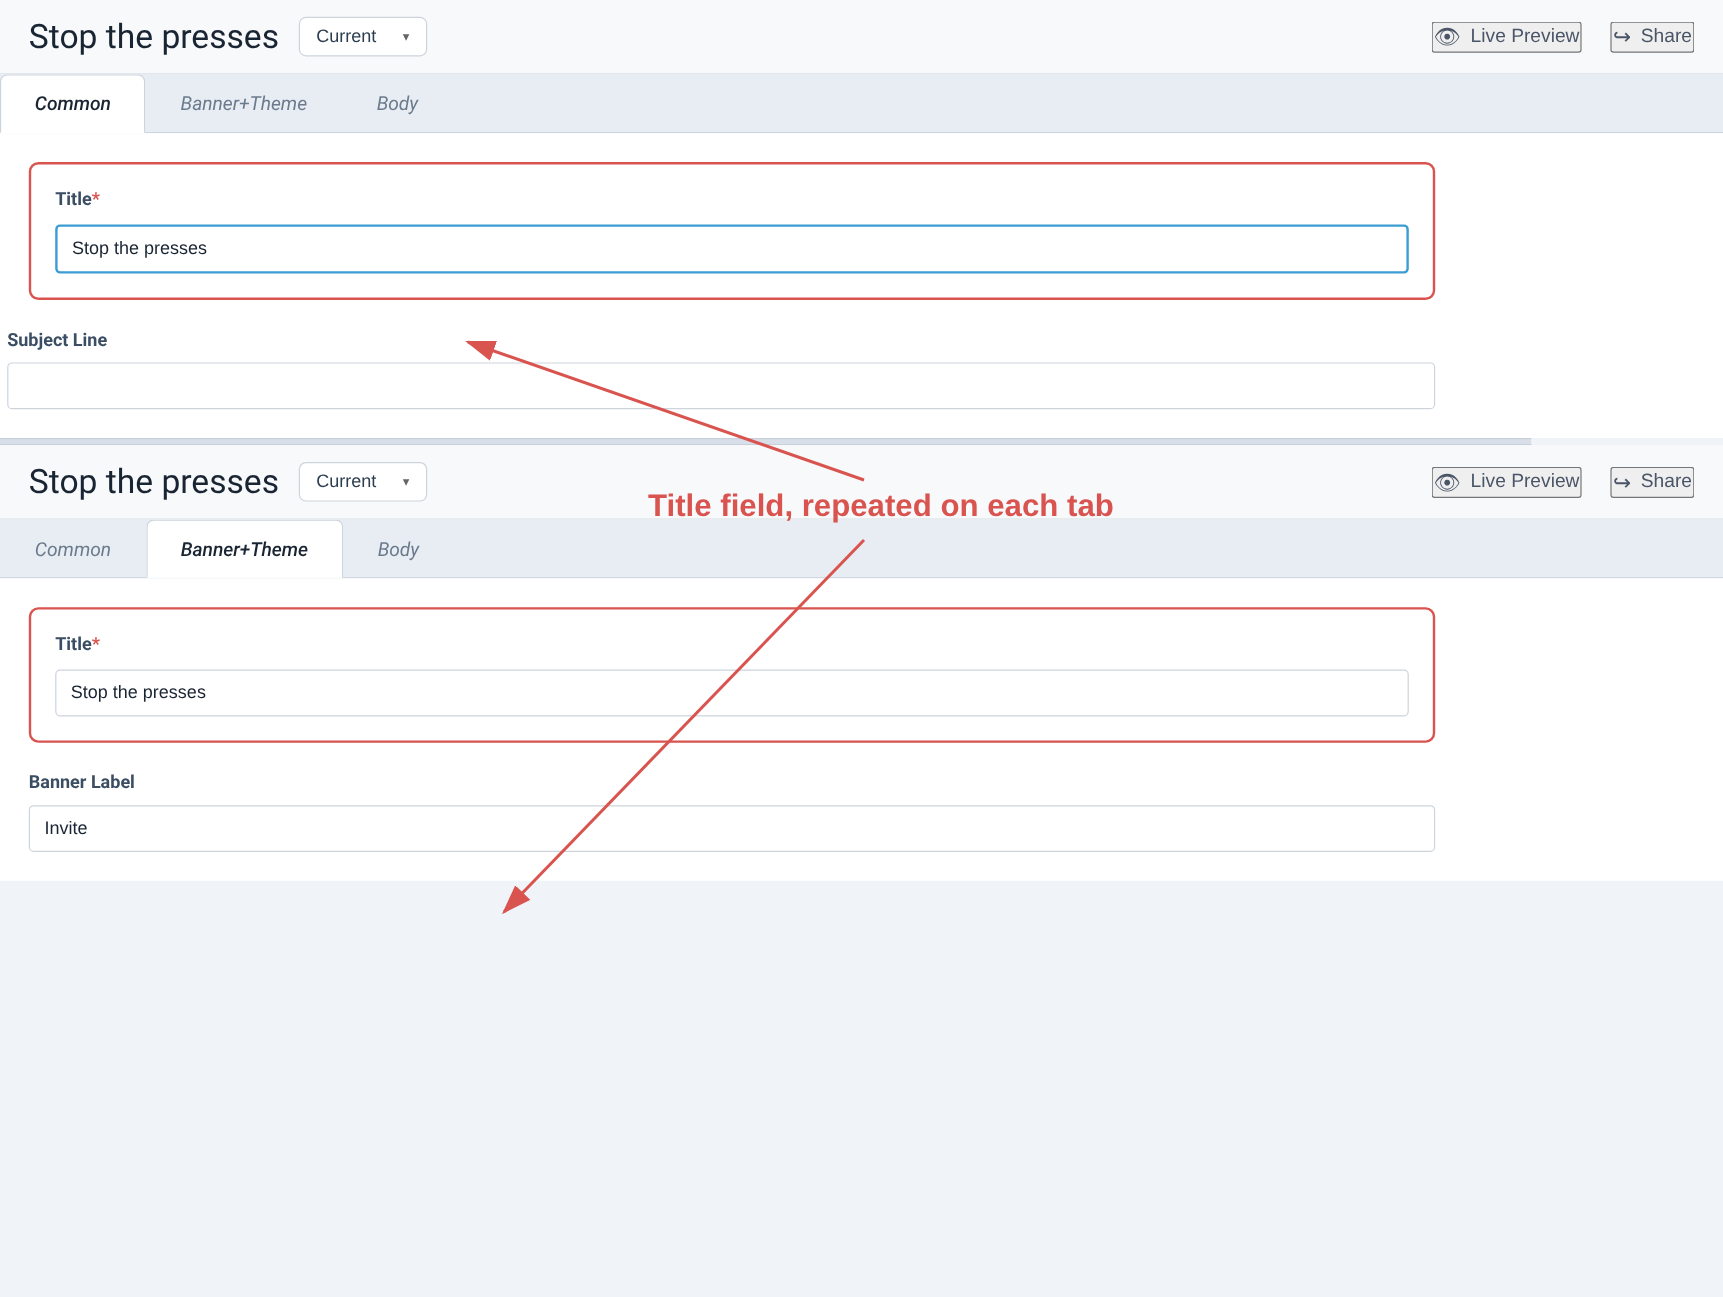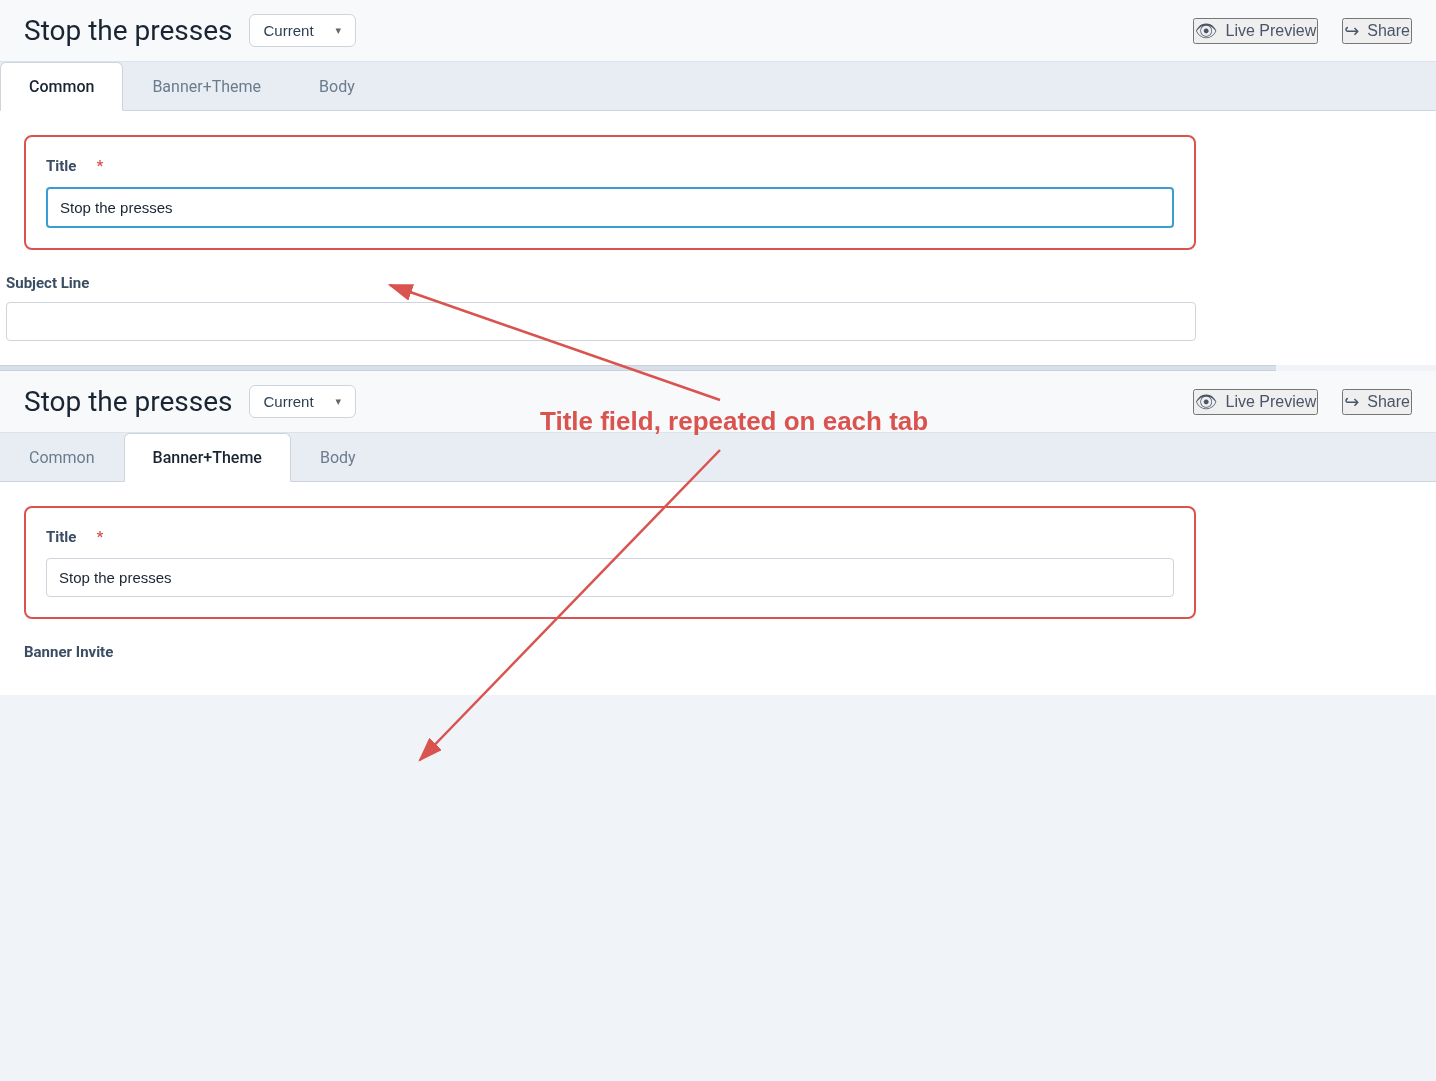--- a/index.html
+++ b/index.html
@@ -80,20 +80,21 @@
       font-size: 18px;
     }
 
     
     .tabs-bar {
       display: flex;
       align-items: flex-end;
       background: #e8edf3;
       padding: 0 0 0 0;
       border-bottom: 1px solid #cdd4dc;
+      font-style: italic;
     }
     .tab {
       padding: 14px 28px;
       font-size: 16px;
       cursor: pointer;
       color: #6b7b8d;
       border: 1px solid transparent;
       border-bottom: none;
       border-radius: 6px 6px 0 0;
       background: transparent;
@@ -128,21 +129,21 @@
       margin-bottom: 24px;
       background: #fff;
     }
     .field-label {
       font-size: 15px;
       font-weight: 700;
       color: #3a4d63;
       margin-bottom: 12px;
       display: flex;
       align-items: center;
-      gap: 20px;
+      gap: 0;
     }
     .field-required {
       color: #d9534f;
       font-size: 15px;
     }
     .field-input-active {
       width: 100%;
       border: 2px solid #3b9dd4;
       border-radius: 4px;
       padding: 10px 12px;
@@ -304,21 +305,22 @@
         <div class="field-card">
           <div class="field-label">
             <span>Title</span>
             <span class="field-required">*</span>
           </div>
           <input class="field-input" value="Stop the presses" style="">
         </div>
       </div>
 
       <div class="banner-section">
-        <div class="banner-label-text">Banner Invite</div>
+        <div class="banner-label-text">Banner Label</div>
+        <input class="field-input" value="Invite" style="">
       </div>
     </div>
   </div>
 
   <svg class="arrows" xmlns="http://www.w3.org/2000/svg">
     <defs>
       <marker id="arrowhead1" markerWidth="10" markerHeight="7" refX="9" refY="3.5" orient="auto">
         <polygon points="0 0, 10 3.5, 0 7" fill="#d9534f"></polygon>
       </marker>
       <marker id="arrowhead2" markerWidth="10" markerHeight="7" refX="9" refY="3.5" orient="auto">

